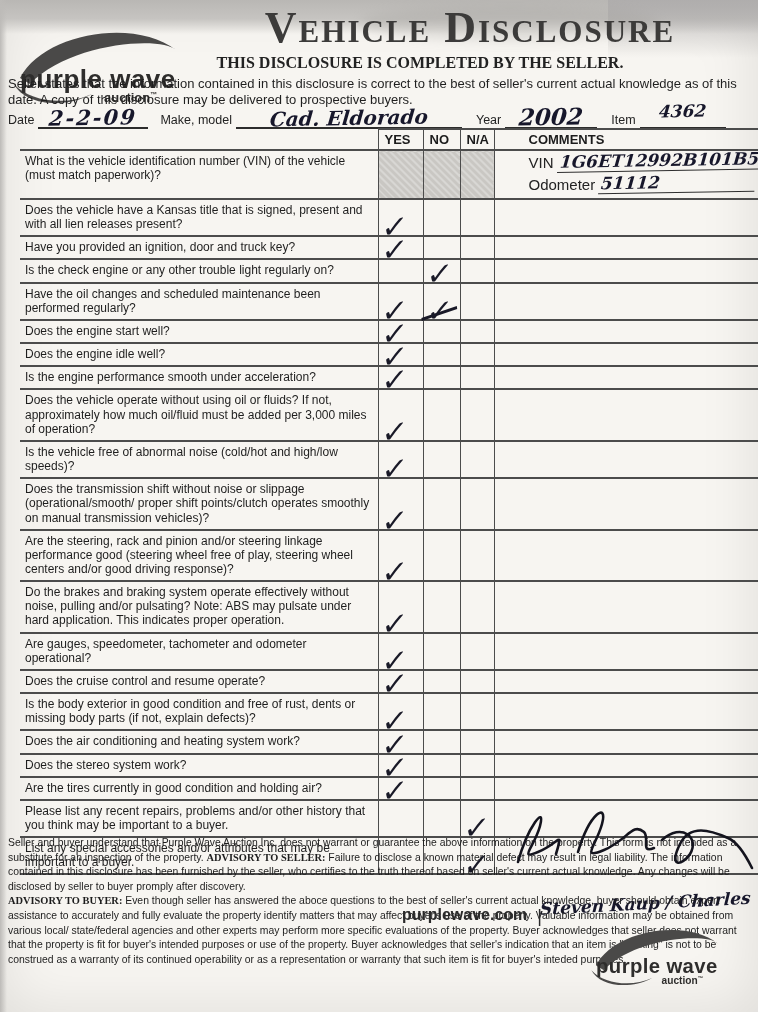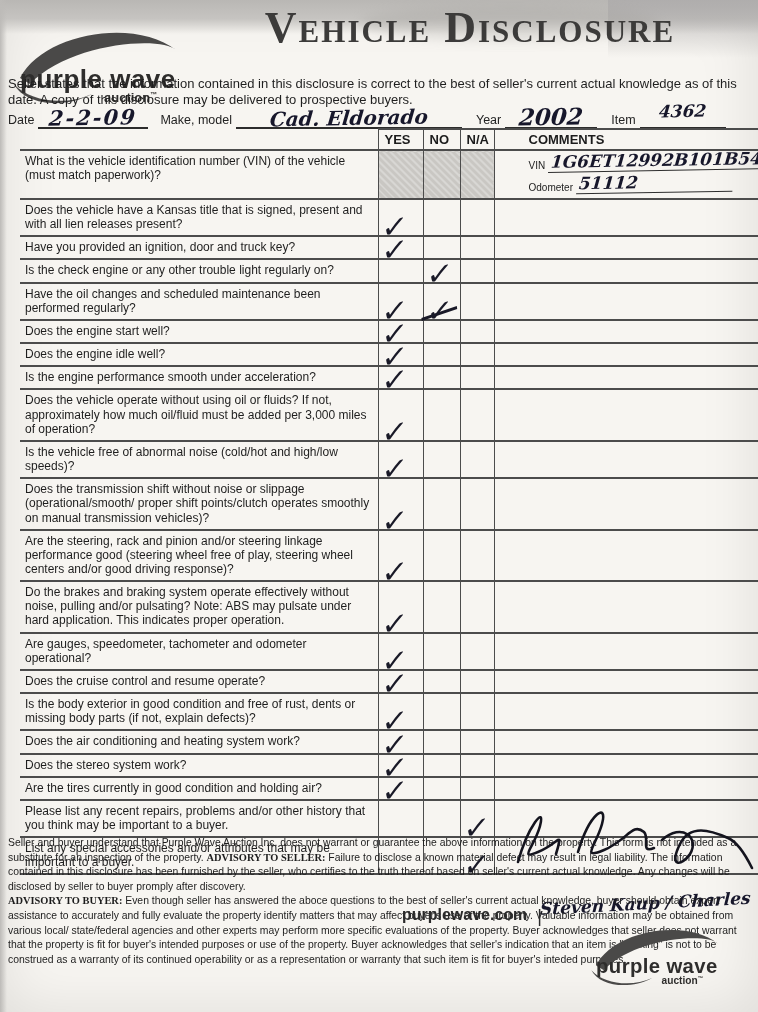--- a/index.html
+++ b/index.html
@@ -55,21 +55,21 @@
   .q-cell{font-size:12px;line-height:1.18;padding:3px 6px 4px 5px;color:#1e1e1e;}
   .mark-cell{position:relative;}
   .mark{position:absolute;left:3px;bottom:-7px;font-size:30px;line-height:1;color:#191927;
     font-family:"DejaVu Sans", sans-serif;transform:skewX(-12deg) rotate(-6deg);}
   .mark.crossed::after{content:"";position:absolute;left:-18%;top:54%;width:140%;height:2.5px;
     background:#191927;transform:rotate(-14deg);}
   .shaded{background:#c9c7c3;
     background-image:repeating-linear-gradient(45deg,rgba(255,255,255,.28) 0 2px,rgba(0,0,0,0) 2px 5px);}
   .c-cell{padding:1px 4px 2px 6px;}
   .c-line{display:flex;align-items:flex-end;margin:0 0 3px 0;}
-  .c-label{font-size:10px;padding-right:4px;white-space:nowrap;}
+  .c-label{font-size:15px;padding-right:4px;white-space:nowrap;}
   .c-line .c-value{flex:0 0 auto;min-width:150px;border-bottom:1.8px solid #2e2e2e;
     font-size:17px;line-height:1;padding:0 4px 1px 2px;}
   
   .bottom{position:absolute;top:834px;left:0;right:0;height:178px;}
   .legal{position:absolute;top:2px;left:8px;width:740px;font-size:10.4px;line-height:1.4;color:#1d1d1d;}
   .legal b{font-family:"Liberation Serif", serif;}
   .seller-row{position:absolute;top:40px;left:496px;width:254px;display:flex;align-items:flex-end;font-size:11px;}
   .seller-row .sig-line{flex:1;border-bottom:1.6px solid #222;margin-left:5px;height:12px;}
   .signature-svg{position:absolute;top:-36px;left:506px;pointer-events:none;}
   .sig-name{position:absolute;top:58px;left:540px;width:260px;font-size:17px;transform:rotate(-3deg) skewX(-6deg);
@@ -95,20 +95,21 @@
   <div class="logo logo-head">
     <svg width="176" height="86" viewBox="0 0 176 86">
       <path d="M12,52 C36,6 128,-8 168,24 C154,10 62,16 22,58 Z" fill="#4a4948"></path>
       <path d="M6,58 C22,76 58,80 84,68 C54,84 16,78 6,58 Z" fill="#4a4948"></path>
     </svg>
     <span class="l1">purple wave</span>
     <span class="l2"><span>auction</span><span class="tm">™</span></span>
   </div>
 
   <div class="title">Vehicle Disclosure</div>
+  <div class="subtitle">THIS DISCLOSURE IS COMPLETED BY THE SELLER.</div>
   <div class="intro">Seller states that the information contained in this disclosure is correct to the best of seller's current actual knowledge as of this date. A copy of this disclosure may be delivered to prospective buyers.</div>
 
   <div class="fieldline">
     <span class="f-label">Date</span>
     <span class="f-line" style="width:110px;"><span class="hand v-date">2-2-09</span></span>
     <span class="f-label" style="padding-left:12px;">Make, model</span>
     <span class="f-line" style="width:226px;"><span class="hand v-make">Cad. Eldorado</span></span>
     <span class="f-label" style="padding-left:14px;">Year</span>
     <span class="f-line" style="width:92px;"><span class="hand v-year">2002</span></span>
     <span class="f-label" style="padding-left:14px;">Item</span>

